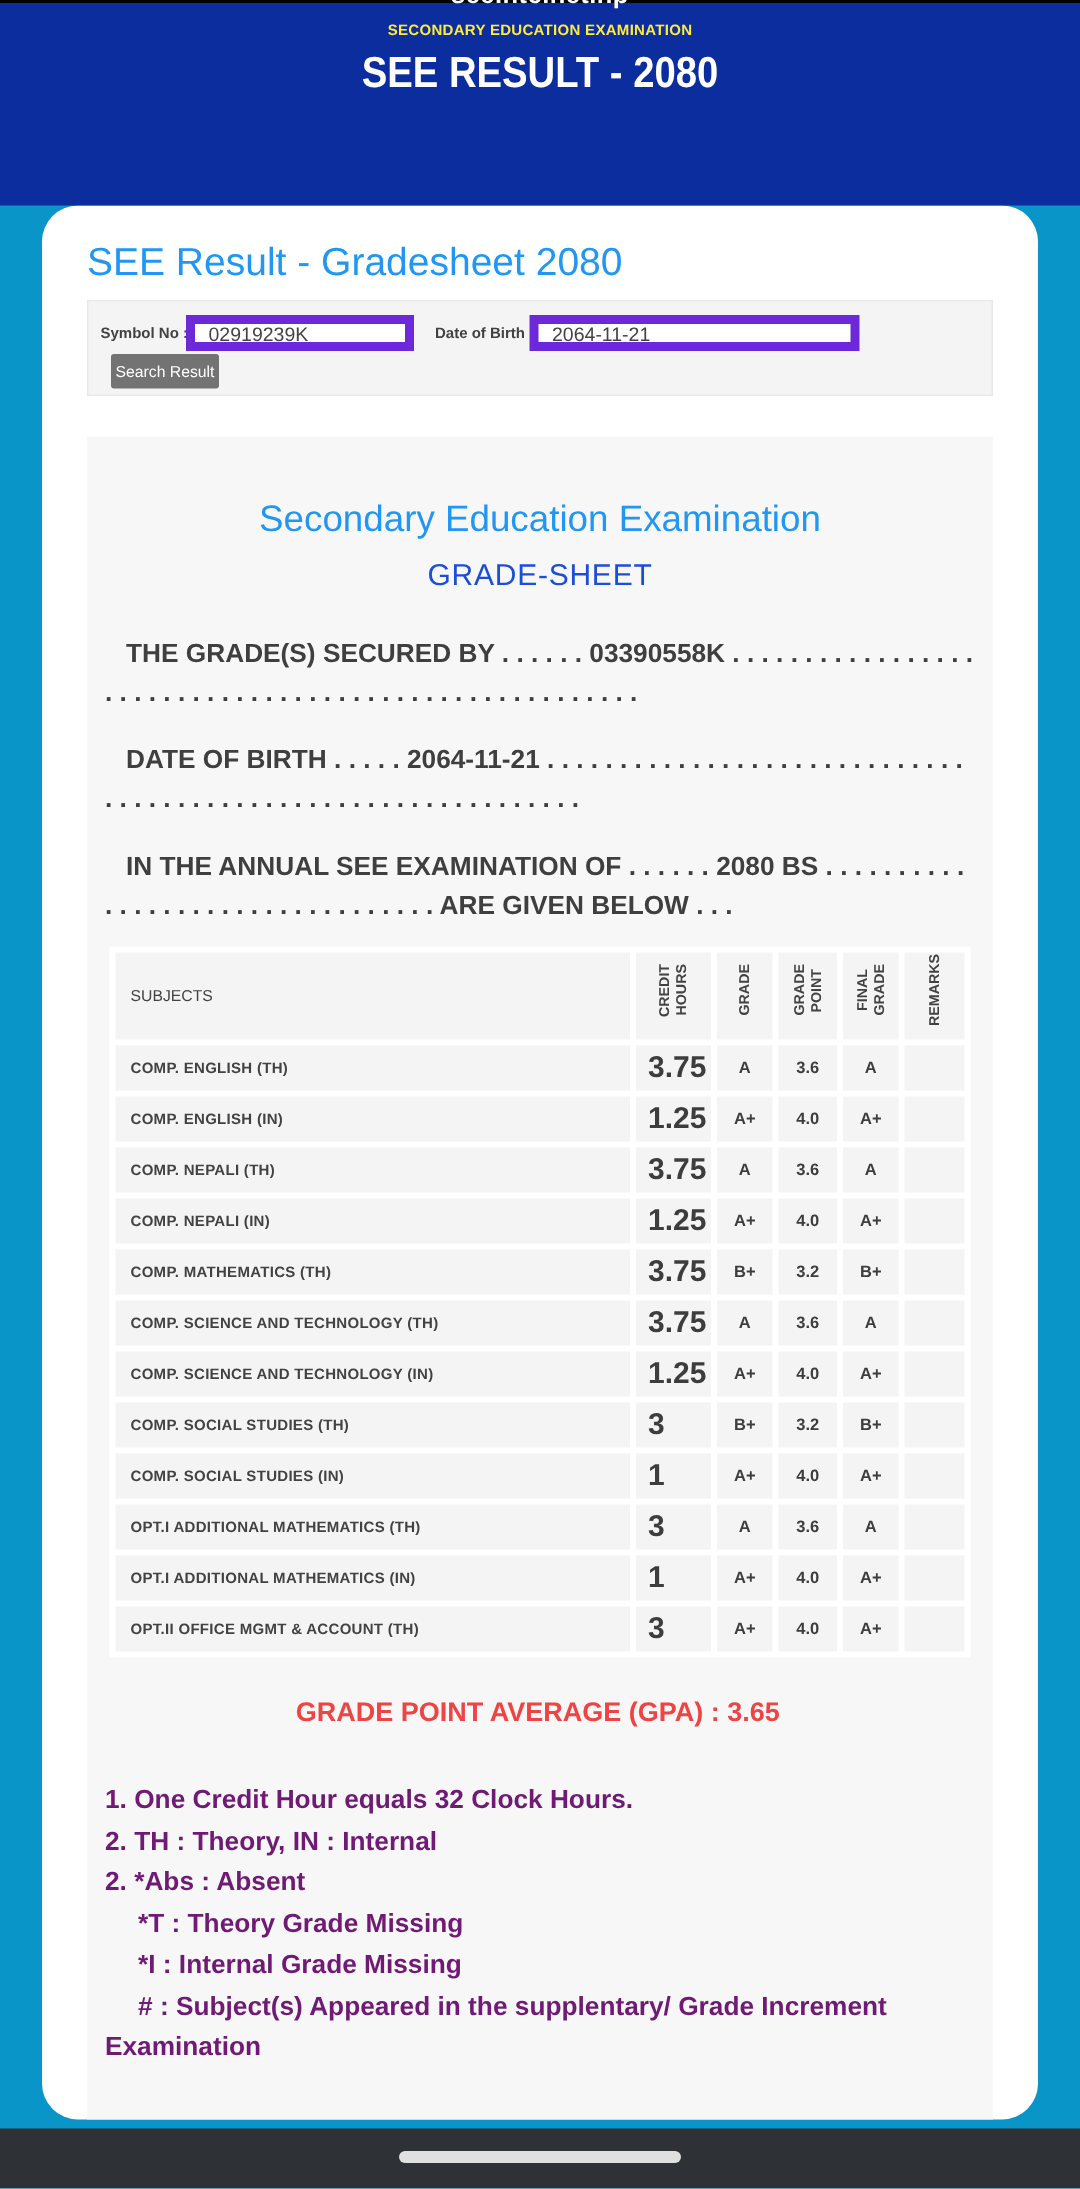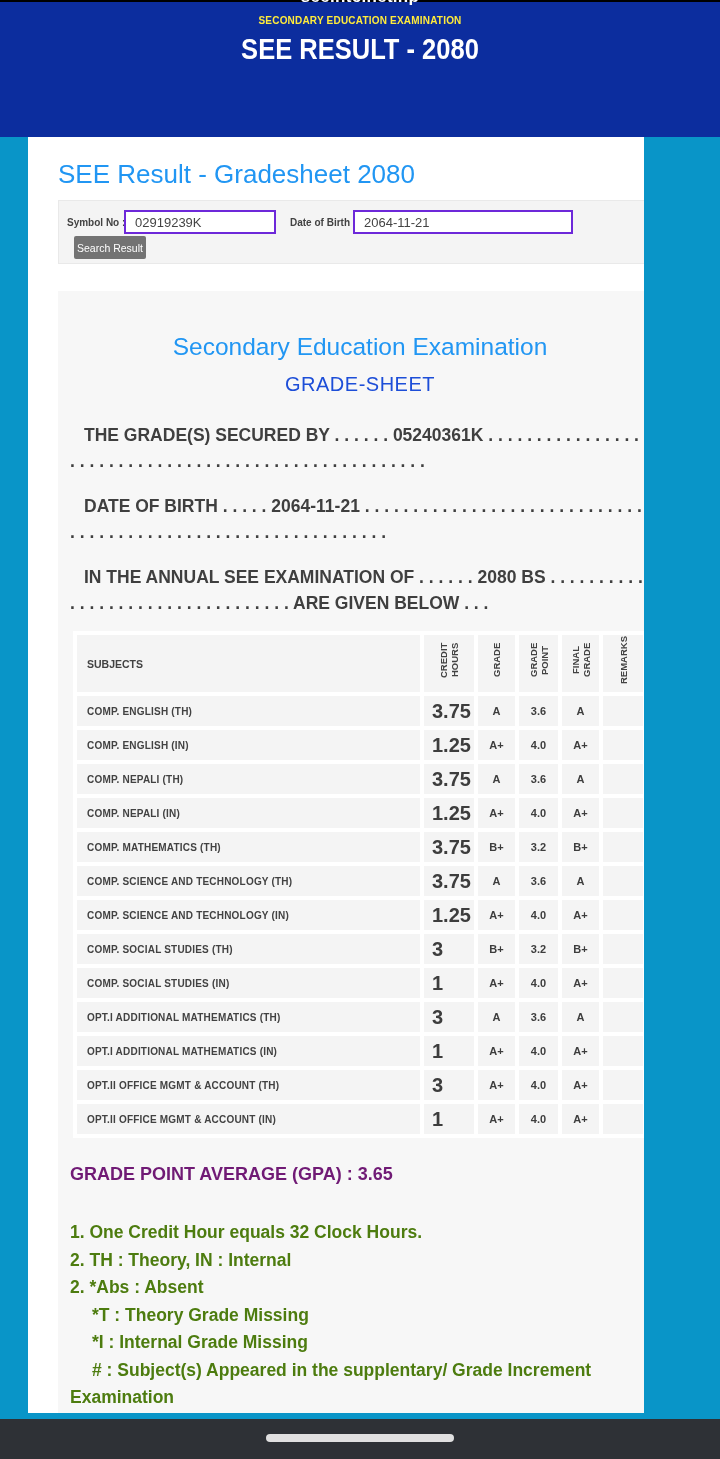--- a/index.html
+++ b/index.html
@@ -23,68 +23,68 @@
 
   
   .navbar { position:absolute; left:28px; top:85px; width:664px; height:50px;
             background:#2196f3; display:flex; align-items:stretch; }
   .nav-tab { display:flex; align-items:center; justify-content:center;
              color:#fff; font-size:11px; font-weight:bold; letter-spacing:.8px;
              padding:0 22px; cursor:pointer; }
   .nav-tab.active { background:#1769aa; width:88px; padding:0; }
 
   
-  .container { position:absolute; left:28px; top:137px; width:616px; height:1276px;
-               background:#fff; overflow:hidden; }
+  .container { position:absolute; left:28px; top:137px; width:664px; height:1276px;
+               background:#fff; overflow:hidden;border-radius:24px; }
 
   .page-heading { margin:22px 0 0 30px; color:#2196f3; font-size:26px; font-weight:400; }
 
   
   .form-box { position:relative; margin:10px 30px 0 30px; width:604px; height:64px;
               background:#f4f4f4; border:1px solid #e9e9e9; }
   .form-label { position:absolute; top:16px; color:#424242; font-size:10px; font-weight:bold; }
   .lbl-symbol { left:8px; }
   .lbl-dob { left:231px; }
   .form-input { position:absolute; top:9px; height:24px; background:#fff;
-                border:2px solid #6d28d9; font-family:"Liberation Sans",sans-serif;
+                border:6px solid #6d28d9; font-family:"Liberation Sans",sans-serif;
                 font-size:13px; color:#444; padding:0 0 0 9px; }
   .inp-symbol { left:65px; width:152px; }
   .inp-dob { left:294px; width:220px; }
   .search-btn { position:absolute; left:15px; top:35px; width:72px; height:23px;
                 background:#737373; color:#fff; border:none; border-radius:2px;
                 font-family:"Liberation Sans",sans-serif; font-size:10.5px; cursor:pointer; }
 
   
   .card { margin:27px 30px 0 30px; width:604px; background:#f7f7f7; padding-bottom:60px; }
   .card-org { padding-top:42px; text-align:center; color:#2196f3; font-size:24.5px; font-weight:400; }
   .card-doc { margin-top:12px; text-align:center; color:#1d4ed8; font-size:20px; font-weight:normal; letter-spacing:.5px; }
   .dots-line { margin:26px 12px 0 12px; color:#3f3f3f; font-size:17.5px; font-weight:bold;
                line-height:26px; text-indent:14px; word-wrap:break-word; }
   .dots-line + .dots-line { margin-top:19px; }
 
   
   table.grades { margin:15px 15px 0 15px; width:574px; border-collapse:separate;
                  border-spacing:4px; background:#fff; table-layout:fixed; }
   table.grades th, table.grades td { background:#f4f4f4; }
   th.h-sub { text-align:left; vertical-align:middle; padding-left:10px;
-             color:#424242; font-size:10.5px; font-weight:bold; height:52px; }
+             color:#424242; font-size:10.5px; font-weight:normal; height:52px; }
   th.h-rot { vertical-align:bottom; padding-bottom:3px; height:52px; }
   th.h-rot span { display:inline-block; writing-mode:vertical-rl; transform:rotate(180deg);
                   height:50px; color:#424242; font-size:9.5px; font-weight:bold; line-height:11px; }
   .c-cred { width:50px; } .c-grade { width:37px; } .c-point { width:39px; }
   .c-final { width:37px; } .c-rem { width:40px; }
   td.subject { height:30px; color:#424242; font-size:10px; font-weight:bold;
                letter-spacing:.2px; padding-left:10px; }
   td.credit { color:#3d3d3d; font-size:20px; font-weight:bold; padding-left:8px; }
   td.small { color:#3d3d3d; font-size:11px; font-weight:bold; text-align:center; }
 
-  .gpa-line { margin:26px 15px 0 12px; text-align:left; color:#701a75;
+  .gpa-line { margin:26px 15px 0 12px; text-align:center; color:#ef4444;
               font-size:18px; font-weight:bold; }
 
-  .notes { margin:34px 12px 0 12px; color:#4d7c0f; font-size:17.5px; font-weight:bold;
+  .notes { margin:34px 12px 0 12px; color:#701a75; font-size:17.5px; font-weight:bold;
            line-height:27.5px; }
   .note-line { text-indent:0; }
   .note-line.indent { text-indent:22px; }
 
   
   .gesture-bar { position:absolute; left:0; top:1419px; width:720px; height:40px;
                  background:#2e3136; z-index:3; }
   .gesture-pill { position:absolute; left:266px; top:15px; width:188px; height:8px;
                   border-radius:4px; background:#e0e0e0; }
 </style>
@@ -112,21 +112,21 @@
     <input class="form-input inp-symbol" type="text" value="02919239K" style="">
     <span class="form-label lbl-dob">Date of Birth :</span>
     <input class="form-input inp-dob" type="text" value="2064-11-21" style="">
     <button class="search-btn">Search Result</button>
   </div>
 
   <div class="card">
     <div class="card-org">Secondary Education Examination</div>
     <div class="card-doc">GRADE-SHEET</div>
 
-    <p class="dots-line">THE GRADE(S) SECURED BY . . . . . . 05240361K . . . . . . . . . . . . . . . . . . . . . . . . . . . . . . . . . . . . . . . . . . . . . . . . . . . . . .</p>
+    <p class="dots-line">THE GRADE(S) SECURED BY . . . . . . 03390558K . . . . . . . . . . . . . . . . . . . . . . . . . . . . . . . . . . . . . . . . . . . . . . . . . . . . . .</p>
     <p class="dots-line">DATE OF BIRTH . . . . . 2064-11-21 . . . . . . . . . . . . . . . . . . . . . . . . . . . . . . . . . . . . . . . . . . . . . . . . . . . . . . . . . . . . . .</p>
     <p class="dots-line">IN THE ANNUAL SEE EXAMINATION OF . . . . . . 2080 BS . . . . . . . . . . . . . . . . . . . . . . . . . . . . . . . . . ARE GIVEN BELOW . . .</p>
 
     <table class="grades">
       <thead>
         <tr>
           <th class="h-sub">SUBJECTS</th>
           <th class="h-rot c-cred"><span>CREDIT HOURS</span></th>
           <th class="h-rot c-grade"><span>GRADE</span></th>
           <th class="h-rot c-point"><span>GRADE POINT</span></th>
@@ -237,28 +237,20 @@
 
   <tr>
     <td class="subject">OPT.II OFFICE MGMT &amp; ACCOUNT (TH)</td>
     <td class="credit">3</td>
     <td class="small">A+</td>
     <td class="small">4.0</td>
     <td class="small">A+</td>
     <td class="small"></td>
   </tr>
 
-  <tr>
-    <td class="subject">OPT.II OFFICE MGMT &amp; ACCOUNT (IN)</td>
-    <td class="credit">1</td>
-    <td class="small">A+</td>
-    <td class="small">4.0</td>
-    <td class="small">A+</td>
-    <td class="small"></td>
-  </tr>
 </tbody>
     </table>
 
     <div class="gpa-line">GRADE POINT AVERAGE (GPA) : 3.65</div>
 
     <div class="notes">
   <div class="note-line">1. One Credit Hour equals 32 Clock Hours.</div>
 
   <div class="note-line">2. TH : Theory, IN : Internal</div>
 

